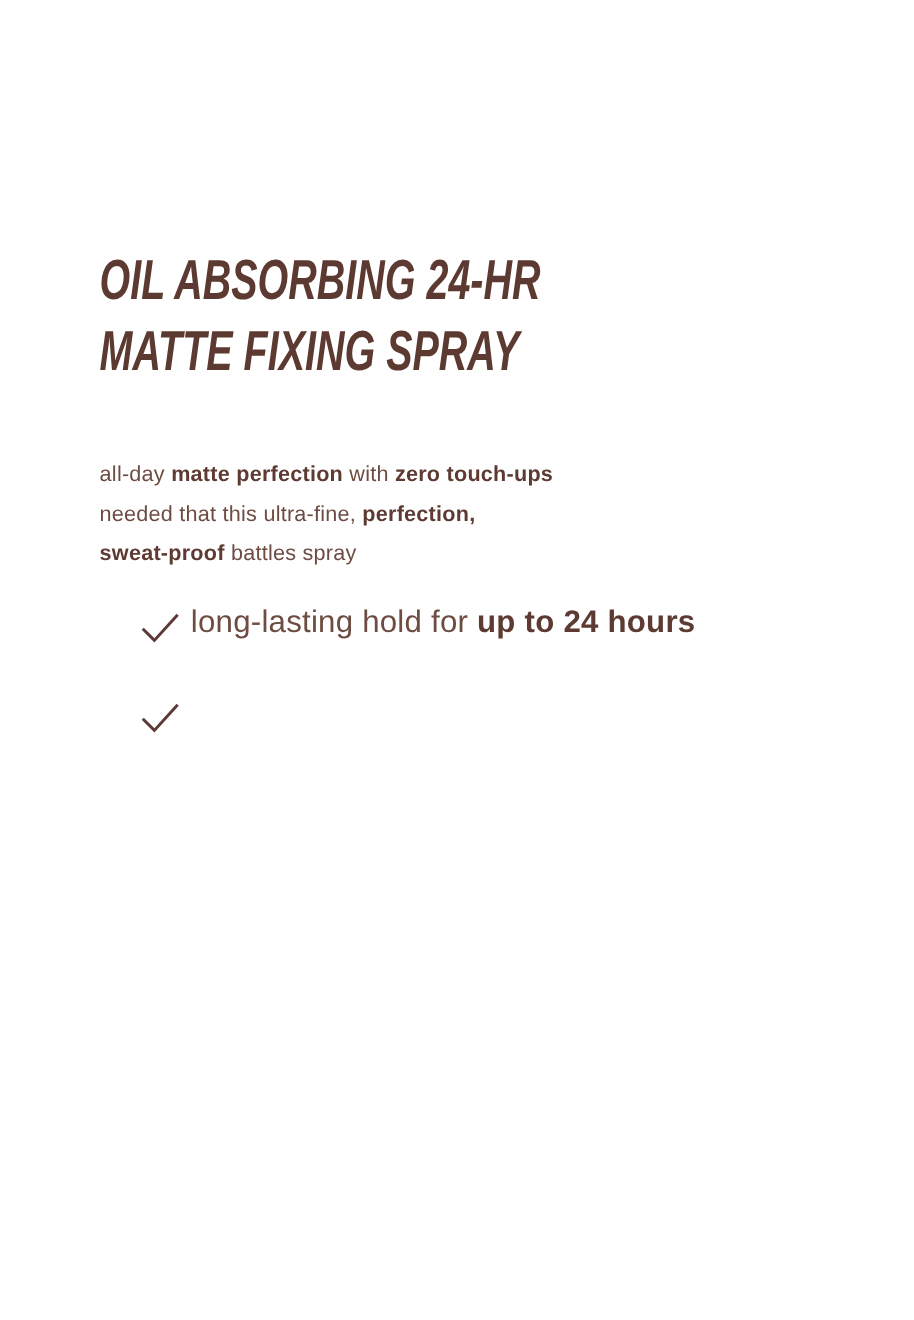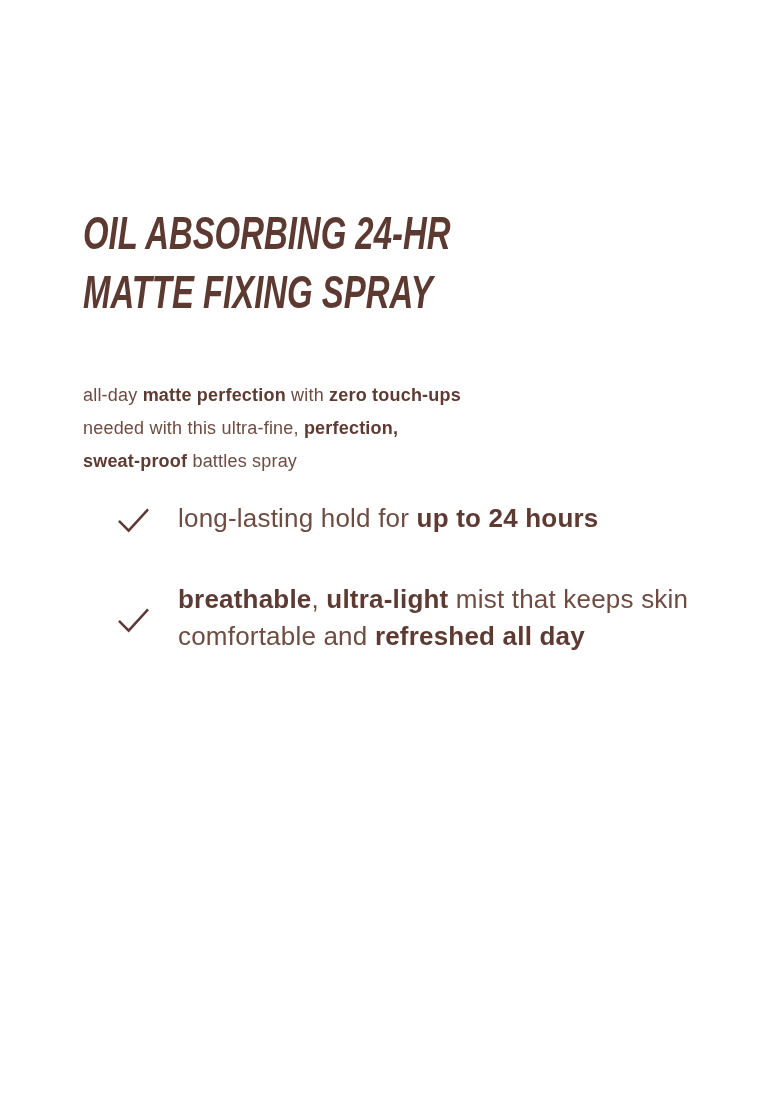--- a/index.html
+++ b/index.html
@@ -50,23 +50,22 @@
   .b { font-weight: bold; color: var(--emph); }
   .features {
     position: absolute;
     left: 117px;
     top: 500px;
     width: 610px;
     list-style: none;
   }
   .feature {
     display: flex;
-    align-items: center;
+    align-items: flex-end;
     margin-bottom: 44px;
-    gap: 19px;
   }
   .check {
     flex: 0 0 33px;
     width: 33px;
     margin-right: 9px;
     margin-top: 3px;
   }
   .check svg { display: block; }
   .feature-text {
     font-size: 26px;
@@ -78,38 +77,37 @@
 </head>
 <body>
 
 <div class="page">
 
   <h1 class="title">
     <span class="title-line">OIL ABSORBING 24-HR</span>
     <span class="title-line">MATTE FIXING SPRAY</span>
   </h1>
 
-  <p class="intro"><span>all-day </span><span class="b">matte perfection</span><span> with </span><span class="b">zero touch-ups</span><br><span>needed with this ultra-fine, </span><span class="b">perfection,</span><br><span class="b">sweat-proof</span><span> battles spray</span></p>
+  <p class="intro"><span>all-day </span><span class="b">matte perfection</span><span> with </span><span class="b">zero touch-ups</span><br><span>needed that this ultra-fine, </span><span class="b">perfection,</span><br><span class="b">sweat-proof</span><span> battles spray</span></p>
 
   <ul class="features">
 
     <li class="feature">
       <span class="check">
         <svg width="33" height="28" viewBox="0 0 34 28" aria-hidden="true">
           <path d="M2 15 L12 25 L32 3" fill="none" stroke="var(--check)" stroke-width="2.6"></path>
         </svg>
       </span>
       <span class="feature-text"><span>long-lasting hold for </span><span class="b">up to 24 hours</span></span>
     </li>
 
 
     <li class="feature">
       <span class="check">
         <svg width="33" height="28" viewBox="0 0 34 28" aria-hidden="true">
           <path d="M2 15 L12 25 L32 3" fill="none" stroke="var(--check)" stroke-width="2.6"></path>
         </svg>
       </span>
-      <span class="feature-text"><span class="b">breathable</span><span>, </span><span class="b">ultra-light</span><span> mist that keeps skin</span><br><span>comfortable and </span><span class="b">refreshed all day</span></span>
     </li>
 
   </ul>
 
 </div>
 
 </body></html>

